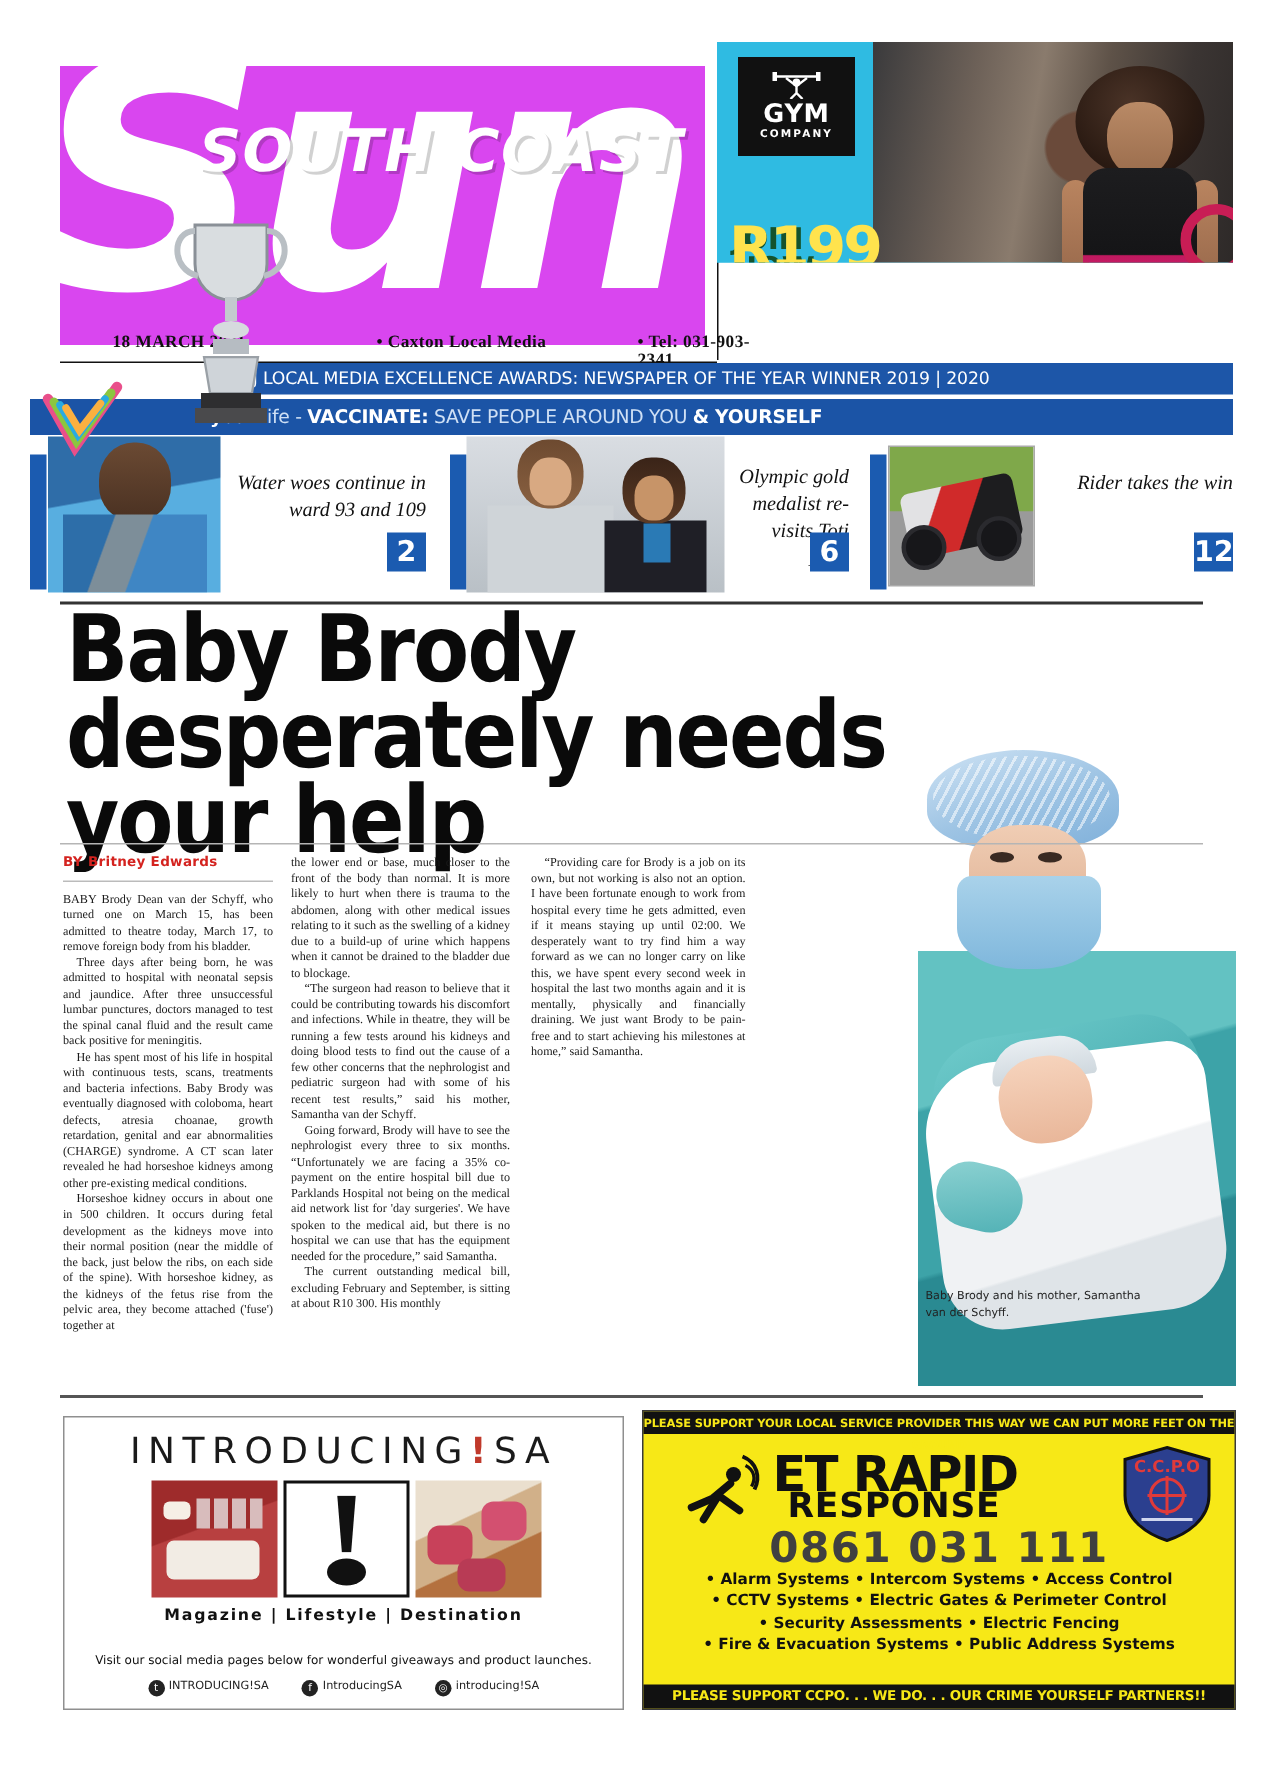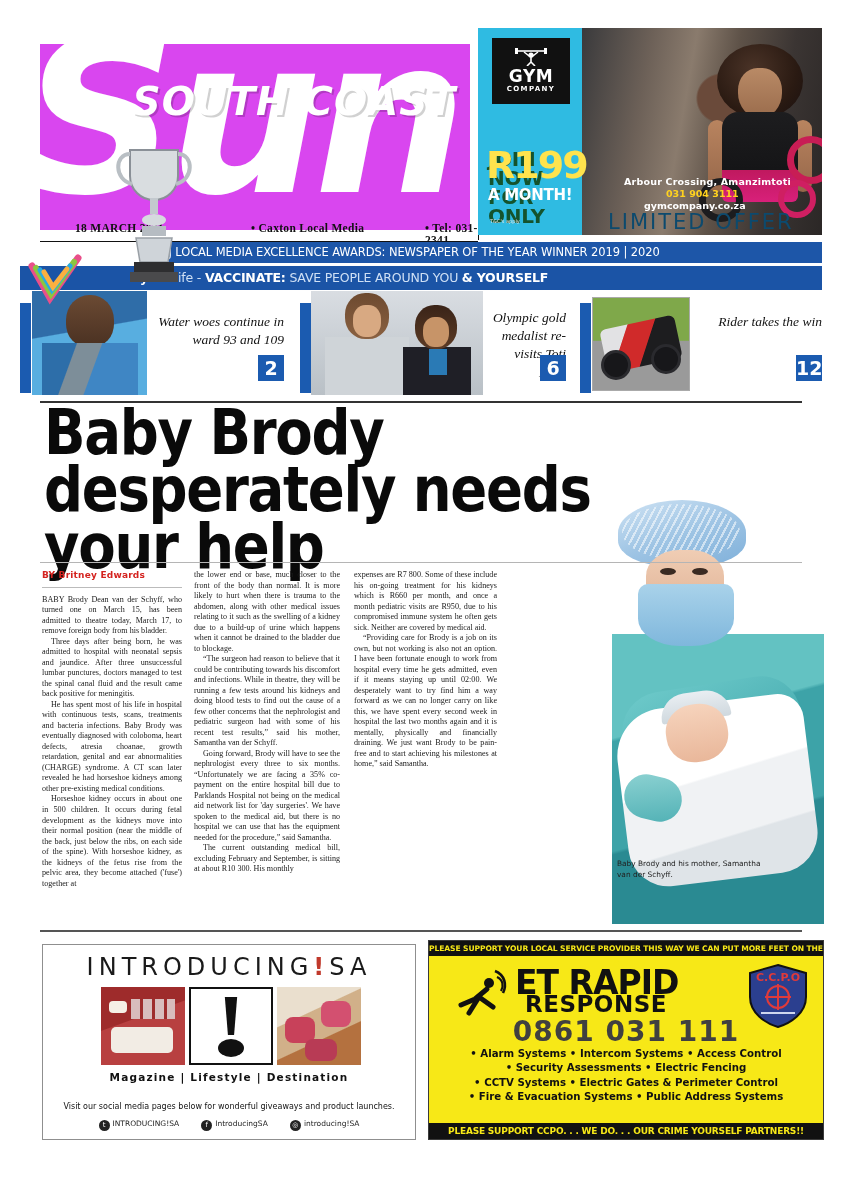--- a/index.html
+++ b/index.html
@@ -32,21 +32,21 @@
 
   .info-row{position:absolute;left:20px;top:188px;width:430px;height:26px;
     font-family:"Liberation Serif", serif;font-size:11.5px;font-weight:bold;color:#111;margin-left:33px;}
   .info-date{position:absolute;left:2px;top:6px;letter-spacing:.3px;}
   .info-caxton{position:absolute;left:178px;top:6px;letter-spacing:.3px;font-weight:bold;}
   .info-tel{position:absolute;left:352px;top:6px;letter-spacing:.3px;font-weight:bold;}
   .masthead-vrule{position:absolute;left:458px;top:0;width:1px;height:212px;background:#111;}
   .masthead-hrule{position:absolute;left:20px;top:213px;width:438px;height:1px;background:#111;}
 
   
-  .gymad{position:absolute;left:478px;top:28px;width:344px;height:207px;overflow:hidden;background:#27b3dd;}
+  .gymad{position:absolute;left:478px;top:28px;width:344px;height:147px;overflow:hidden;background:#27b3dd;}
   .gym-left{position:absolute;left:0;top:0;width:104px;height:207px;background:#2fbbe2;}
   .gym-photo{position:absolute;left:104px;top:0;width:240px;height:207px;
     background:
       radial-gradient(circle at 58% 34%, #6a4a3a 0 12%, rgba(0,0,0,0) 13%),
       linear-gradient(100deg,#3a3a3c 0%, #6d6158 26%, #8a7b6d 42%, #5e5248 58%, #3b3533 78%, #2b2726 100%);
   }
   .gym-afro{position:absolute;left:135px;top:16px;width:86px;height:74px;border-radius:50%;
     background:radial-gradient(circle at 42% 34%, #4a3327 0%, #2a1a12 62%, #191010 100%);}
   .gym-face{position:absolute;left:156px;top:40px;width:44px;height:50px;border-radius:46% 46% 52% 52%;
     background:linear-gradient(180deg,#b98a66,#9a6c4c);}
@@ -385,21 +385,20 @@
   </div>
 
   <div class="art col2">
     <p class="first">the lower end or base, much closer to the front of the body than normal. It is more likely to hurt when there is trauma to the abdomen, along with other medical issues relating to it such as the swelling of a kidney due to a build-up of urine which happens when it cannot be drained to the bladder due to blockage.</p>
     <p>“The surgeon had reason to believe that it could be contributing towards his discomfort and infections. While in theatre, they will be running a few tests around his kidneys and doing blood tests to find out the cause of a few other concerns that the nephrologist and pediatric surgeon had with some of his recent test results,” said his mother, Samantha van der Schyff.</p>
     <p>Going forward, Brody will have to see the nephrologist every three to six months. “Unfortunately we are facing a 35% co-payment on the entire hospital bill due to Parklands Hospital not being on the medical aid network list for 'day surgeries'. We have spoken to the medical aid, but there is no hospital we can use that has the equipment needed for the procedure,” said Samantha.</p>
     <p>The current outstanding medical bill, excluding February and September, is sitting at about R10 300. His monthly</p>
   </div>
 
   <div class="art col3">
-    <p class="first">expenses are R7 800. Some of these include his on-going treatment for his kidneys which is R660 per month, and once a month pediatric visits are R950, due to his compromised immune system he often gets sick. Neither are covered by medical aid.</p>
     <p>“Providing care for Brody is a job on its own, but not working is also not an option. I have been fortunate enough to work from hospital every time he gets admitted, even if it means staying up until 02:00. We desperately want to try find him a way forward as we can no longer carry on like this, we have spent every second week in hospital the last two months again and it is mentally, physically and financially draining. We just want Brody to be pain-free and to start achieving his milestones at home,” said Samantha.</p>
   </div>
 
   <div class="caption">Baby Brody and his mother, Samantha van der Schyff.</div>
   <div class="art-rule-bot"></div>
 
   <div class="adL">
     <div class="isa-title"><span>INTRODUCING</span><span class="isa-bang">!</span><span>SA</span></div>
 
     <div class="isa-imgs">
@@ -457,21 +456,21 @@
       <text x="31" y="18" font-size="11" font-family="DejaVu Sans, sans-serif" font-weight="bold" fill="#e03a3a" text-anchor="middle">C.C.P.O</text>
       <circle cx="31" cy="34" r="11" fill="none" stroke="#e03a3a" stroke-width="2"></circle>
       <path d="M31 21 V47 M18 34 H44" stroke="#e03a3a" stroke-width="2"></path>
       <path d="M14 50 H48" stroke="#cfd6ee" stroke-width="2"></path>
     </svg>
 
     <div class="et-phone">0861 031 111</div>
 
     <div class="et-list">
       <div>• Alarm Systems • Intercom Systems • Access Control</div>
+      <div>• CCTV Systems • Electric Gates &amp; Perimeter Control</div>
       <div>• Security Assessments • Electric Fencing</div>
-      <div>• CCTV Systems • Electric Gates &amp; Perimeter Control</div>
       <div>• Fire &amp; Evacuation Systems • Public Address Systems</div>
     </div>
 
     <div class="et-bot">PLEASE SUPPORT CCPO. . .  WE DO. . . OUR CRIME YOURSELF PARTNERS!!</div>
   </div>
 
 </div>
 
 </body></html>

